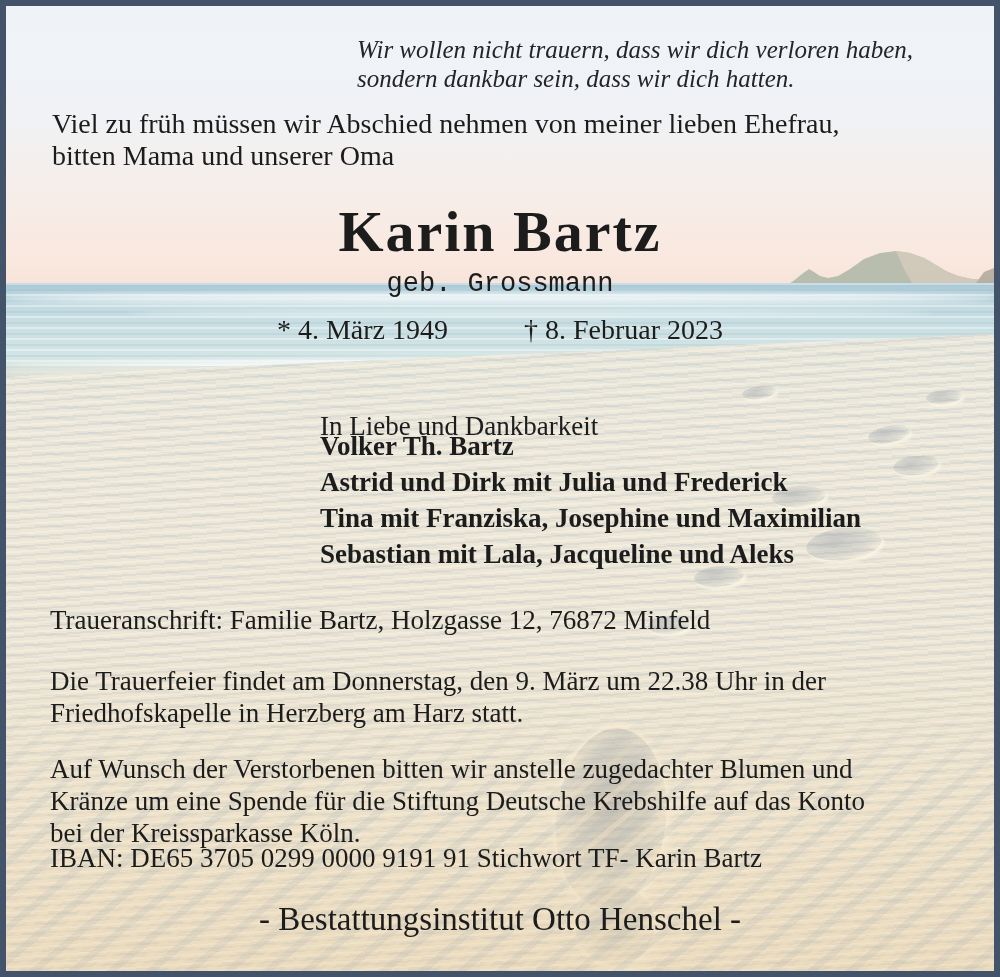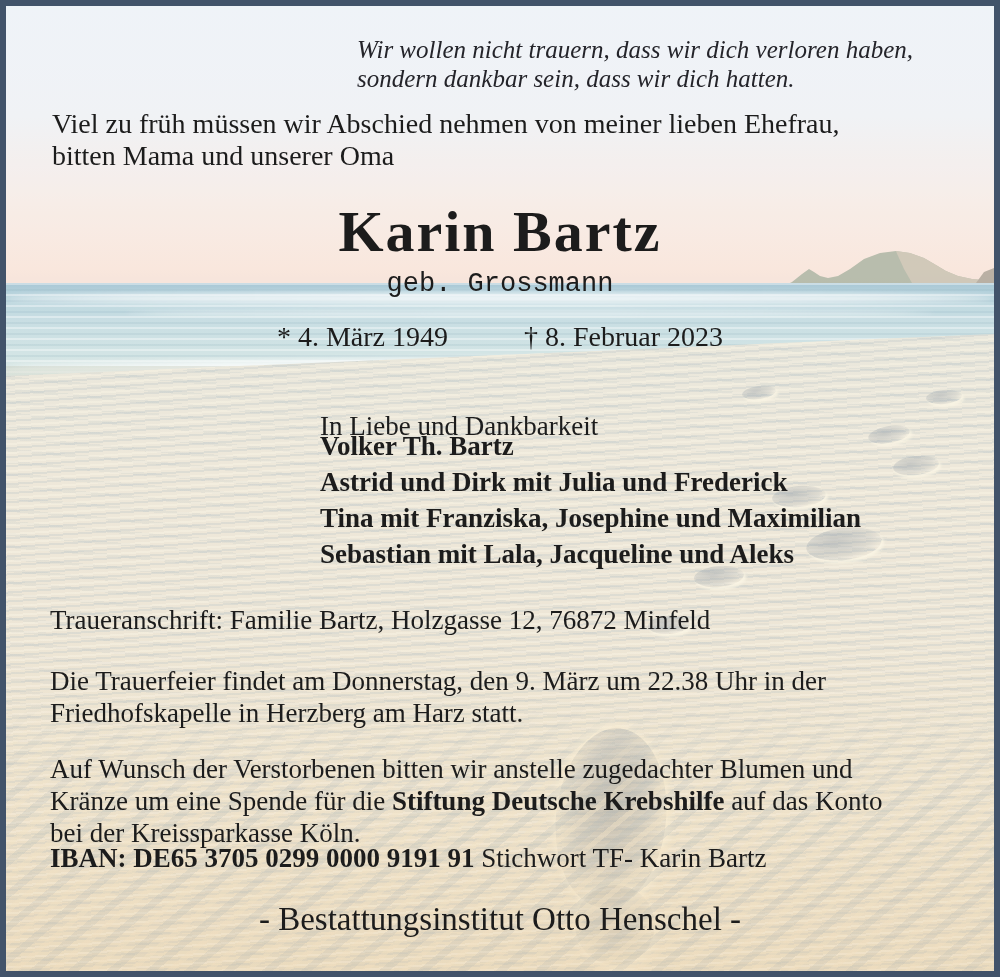--- a/index.html
+++ b/index.html
@@ -90,27 +90,27 @@
       rgba(200,196,178,.25) 65%, rgba(255,255,255,0) 80%);
     box-shadow:4px 6px 8px rgba(250,240,214,.9), -3px -4px 7px rgba(248,238,212,.8);
   }
 
   .txt { position:absolute; z-index:10; white-space:nowrap; }
   .epigraph { left:351px; top:29px; font-style:italic; font-size:25px; line-height:29px; color:#24242a; }
   .intro { left:46px; top:102px; font-size:28px; line-height:32px; }
   .center-block { left:0; right:0; top:196px; text-align:center; }
   .name { font-size:58px; font-weight:bold; letter-spacing:2px; line-height:60px;text-align:center; }
   .maiden { font-size:27px; margin-top:7px;font-family:Liberation Mono, monospace; }
-  .dates { display:flex; justify-content:center; gap:76px; font-size:28px; margin-top:22px; }
+  .dates { display:flex; justify-content:center; gap:76px; font-size:28px; margin-top:15px; }
   .tribute-heading { left:314px; top:381px; font-size:27px;margin-top:24px; }
   .tribute-names { left:314px; top:422px; font-size:27px; font-weight:bold; line-height:36px; }
   .address { left:44px; top:599px; font-size:27px; }
   .service { left:44px; top:659px; font-size:27px; line-height:32px; }
   .donation { left:44px; top:747px; font-size:27px; line-height:32px; }
-  .donation b, .iban b { font-weight:bold;margin-top:44px; }
+  .donation b, .iban b { font-weight:normal;margin-top:44px; }
   .iban { left:44px; top:837px; font-size:27px; }
   .undertaker { left:0; right:0; top:895px; text-align:center; font-size:33px; }
 </style>
 </head>
 <body>
 
 <div class="frame">
 
   <div class="bg">
     <div class="sky"></div>

